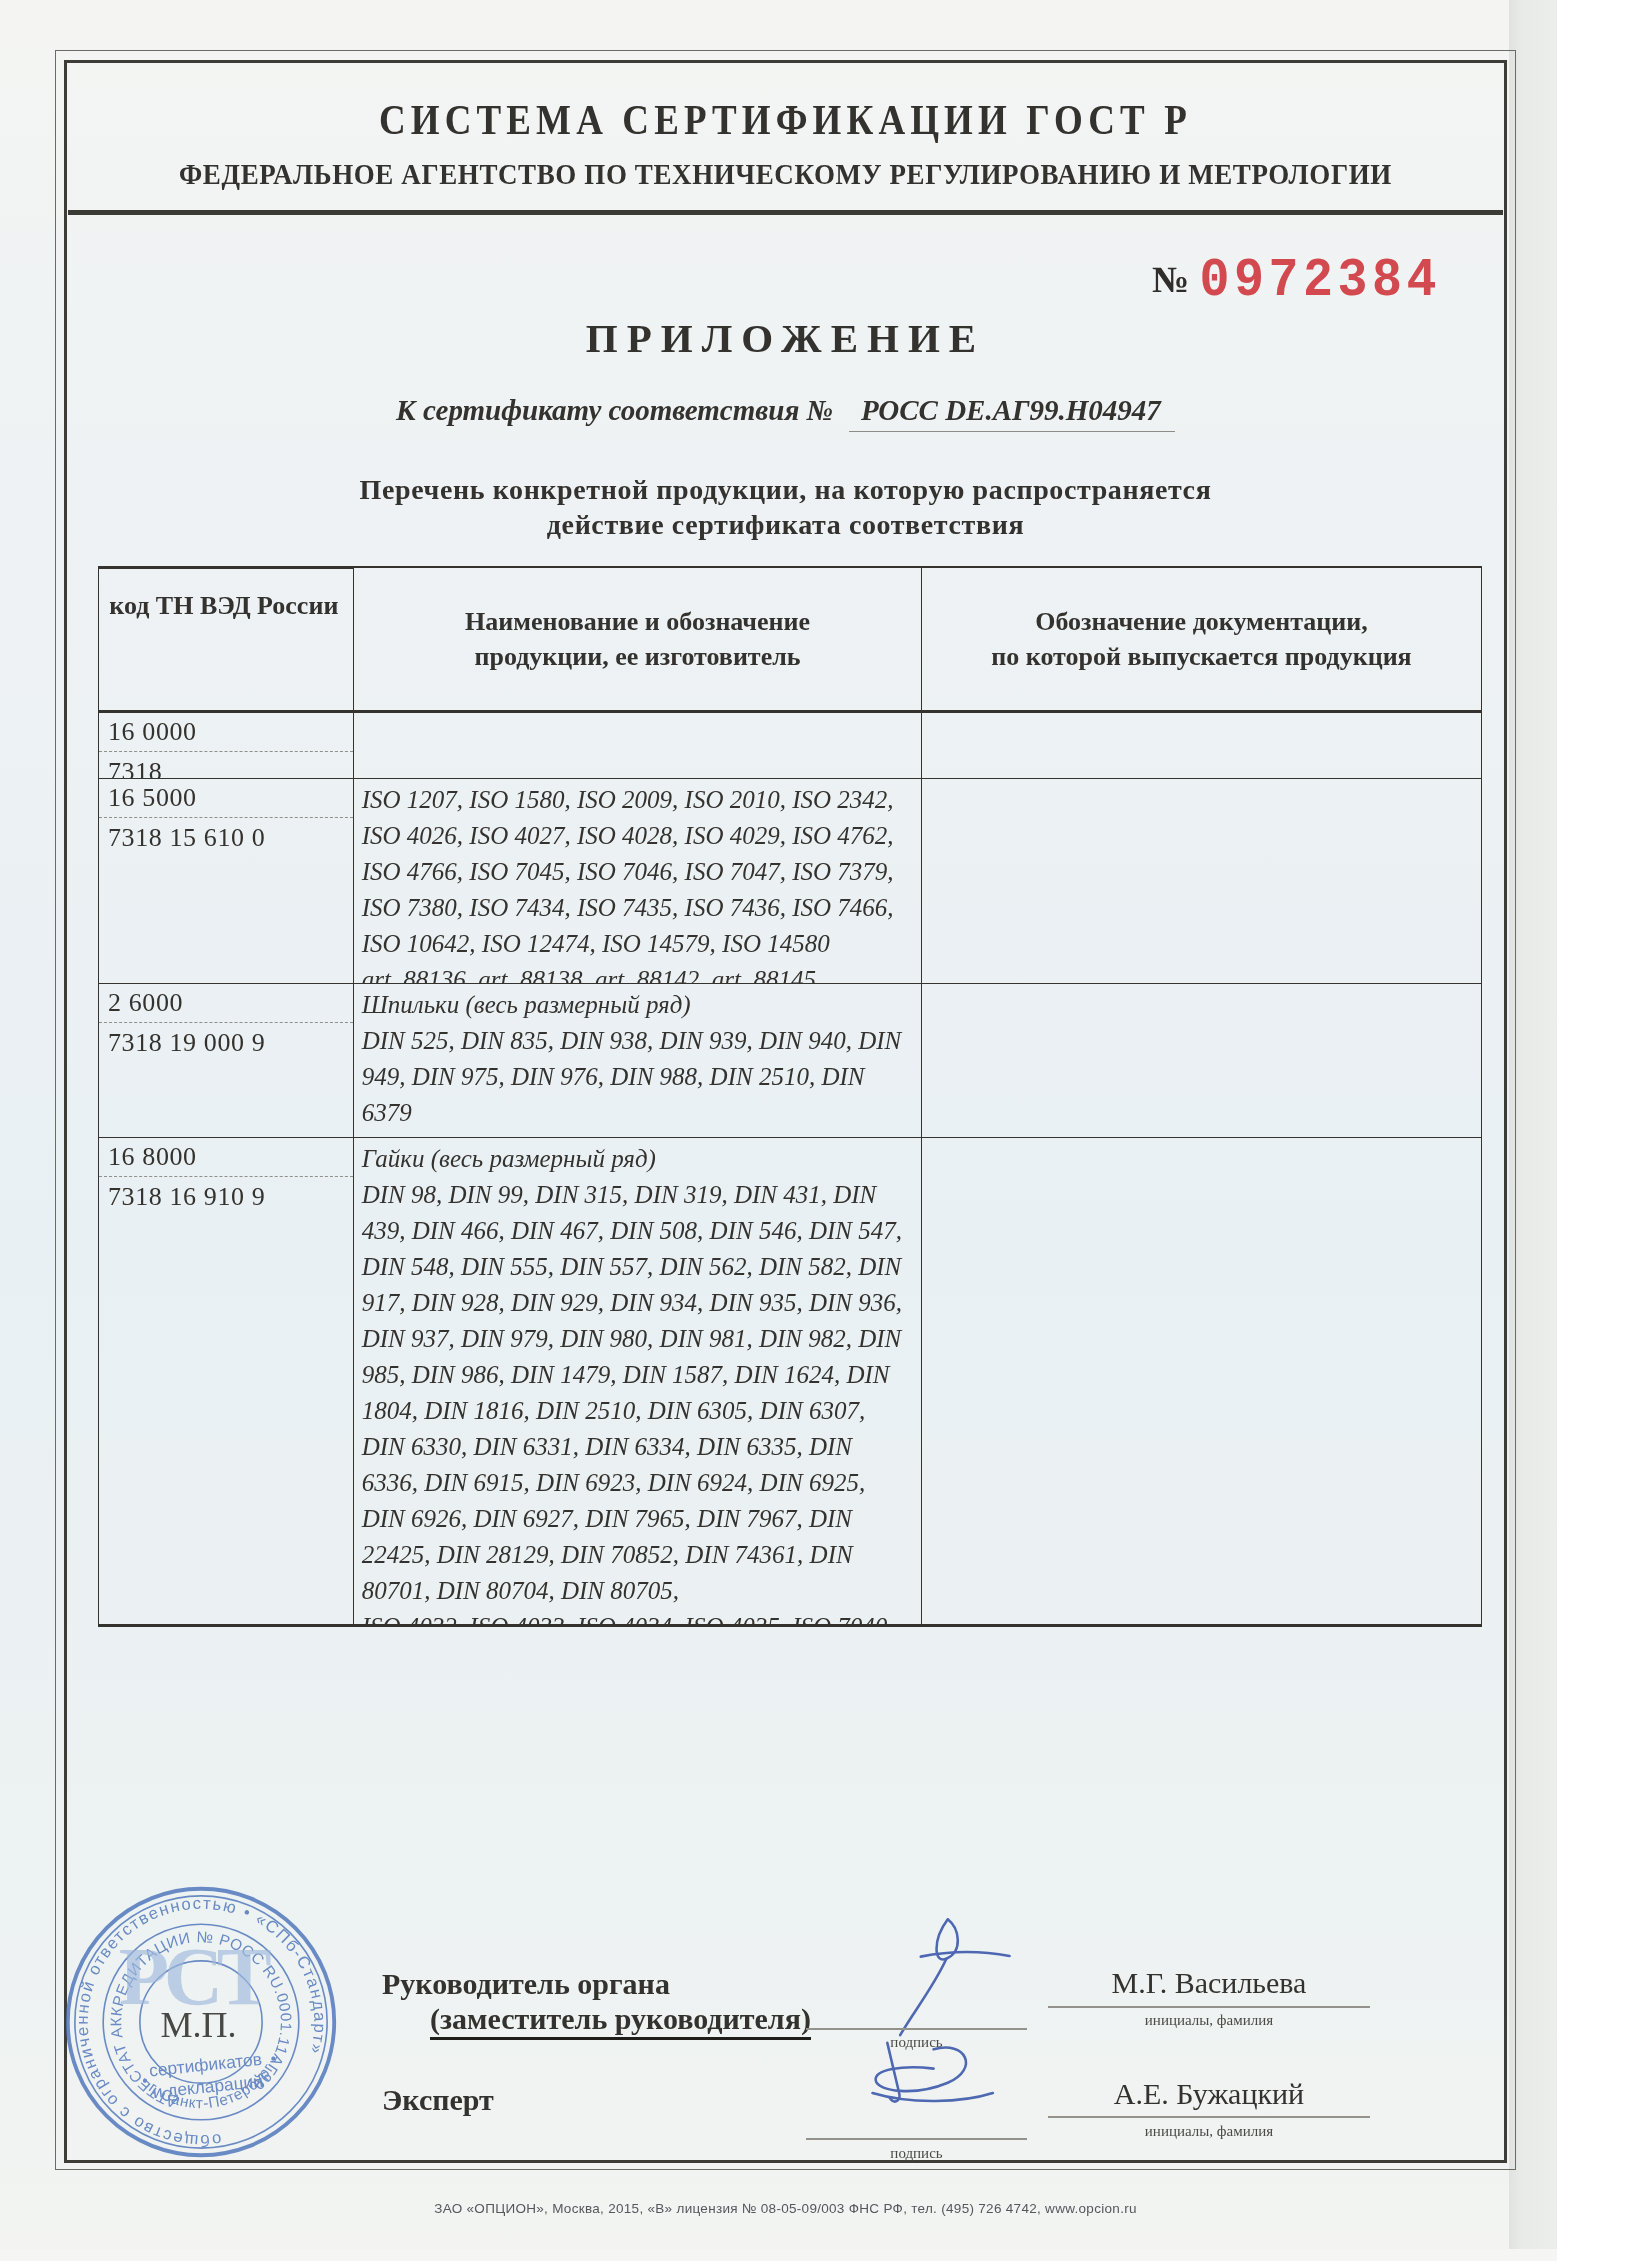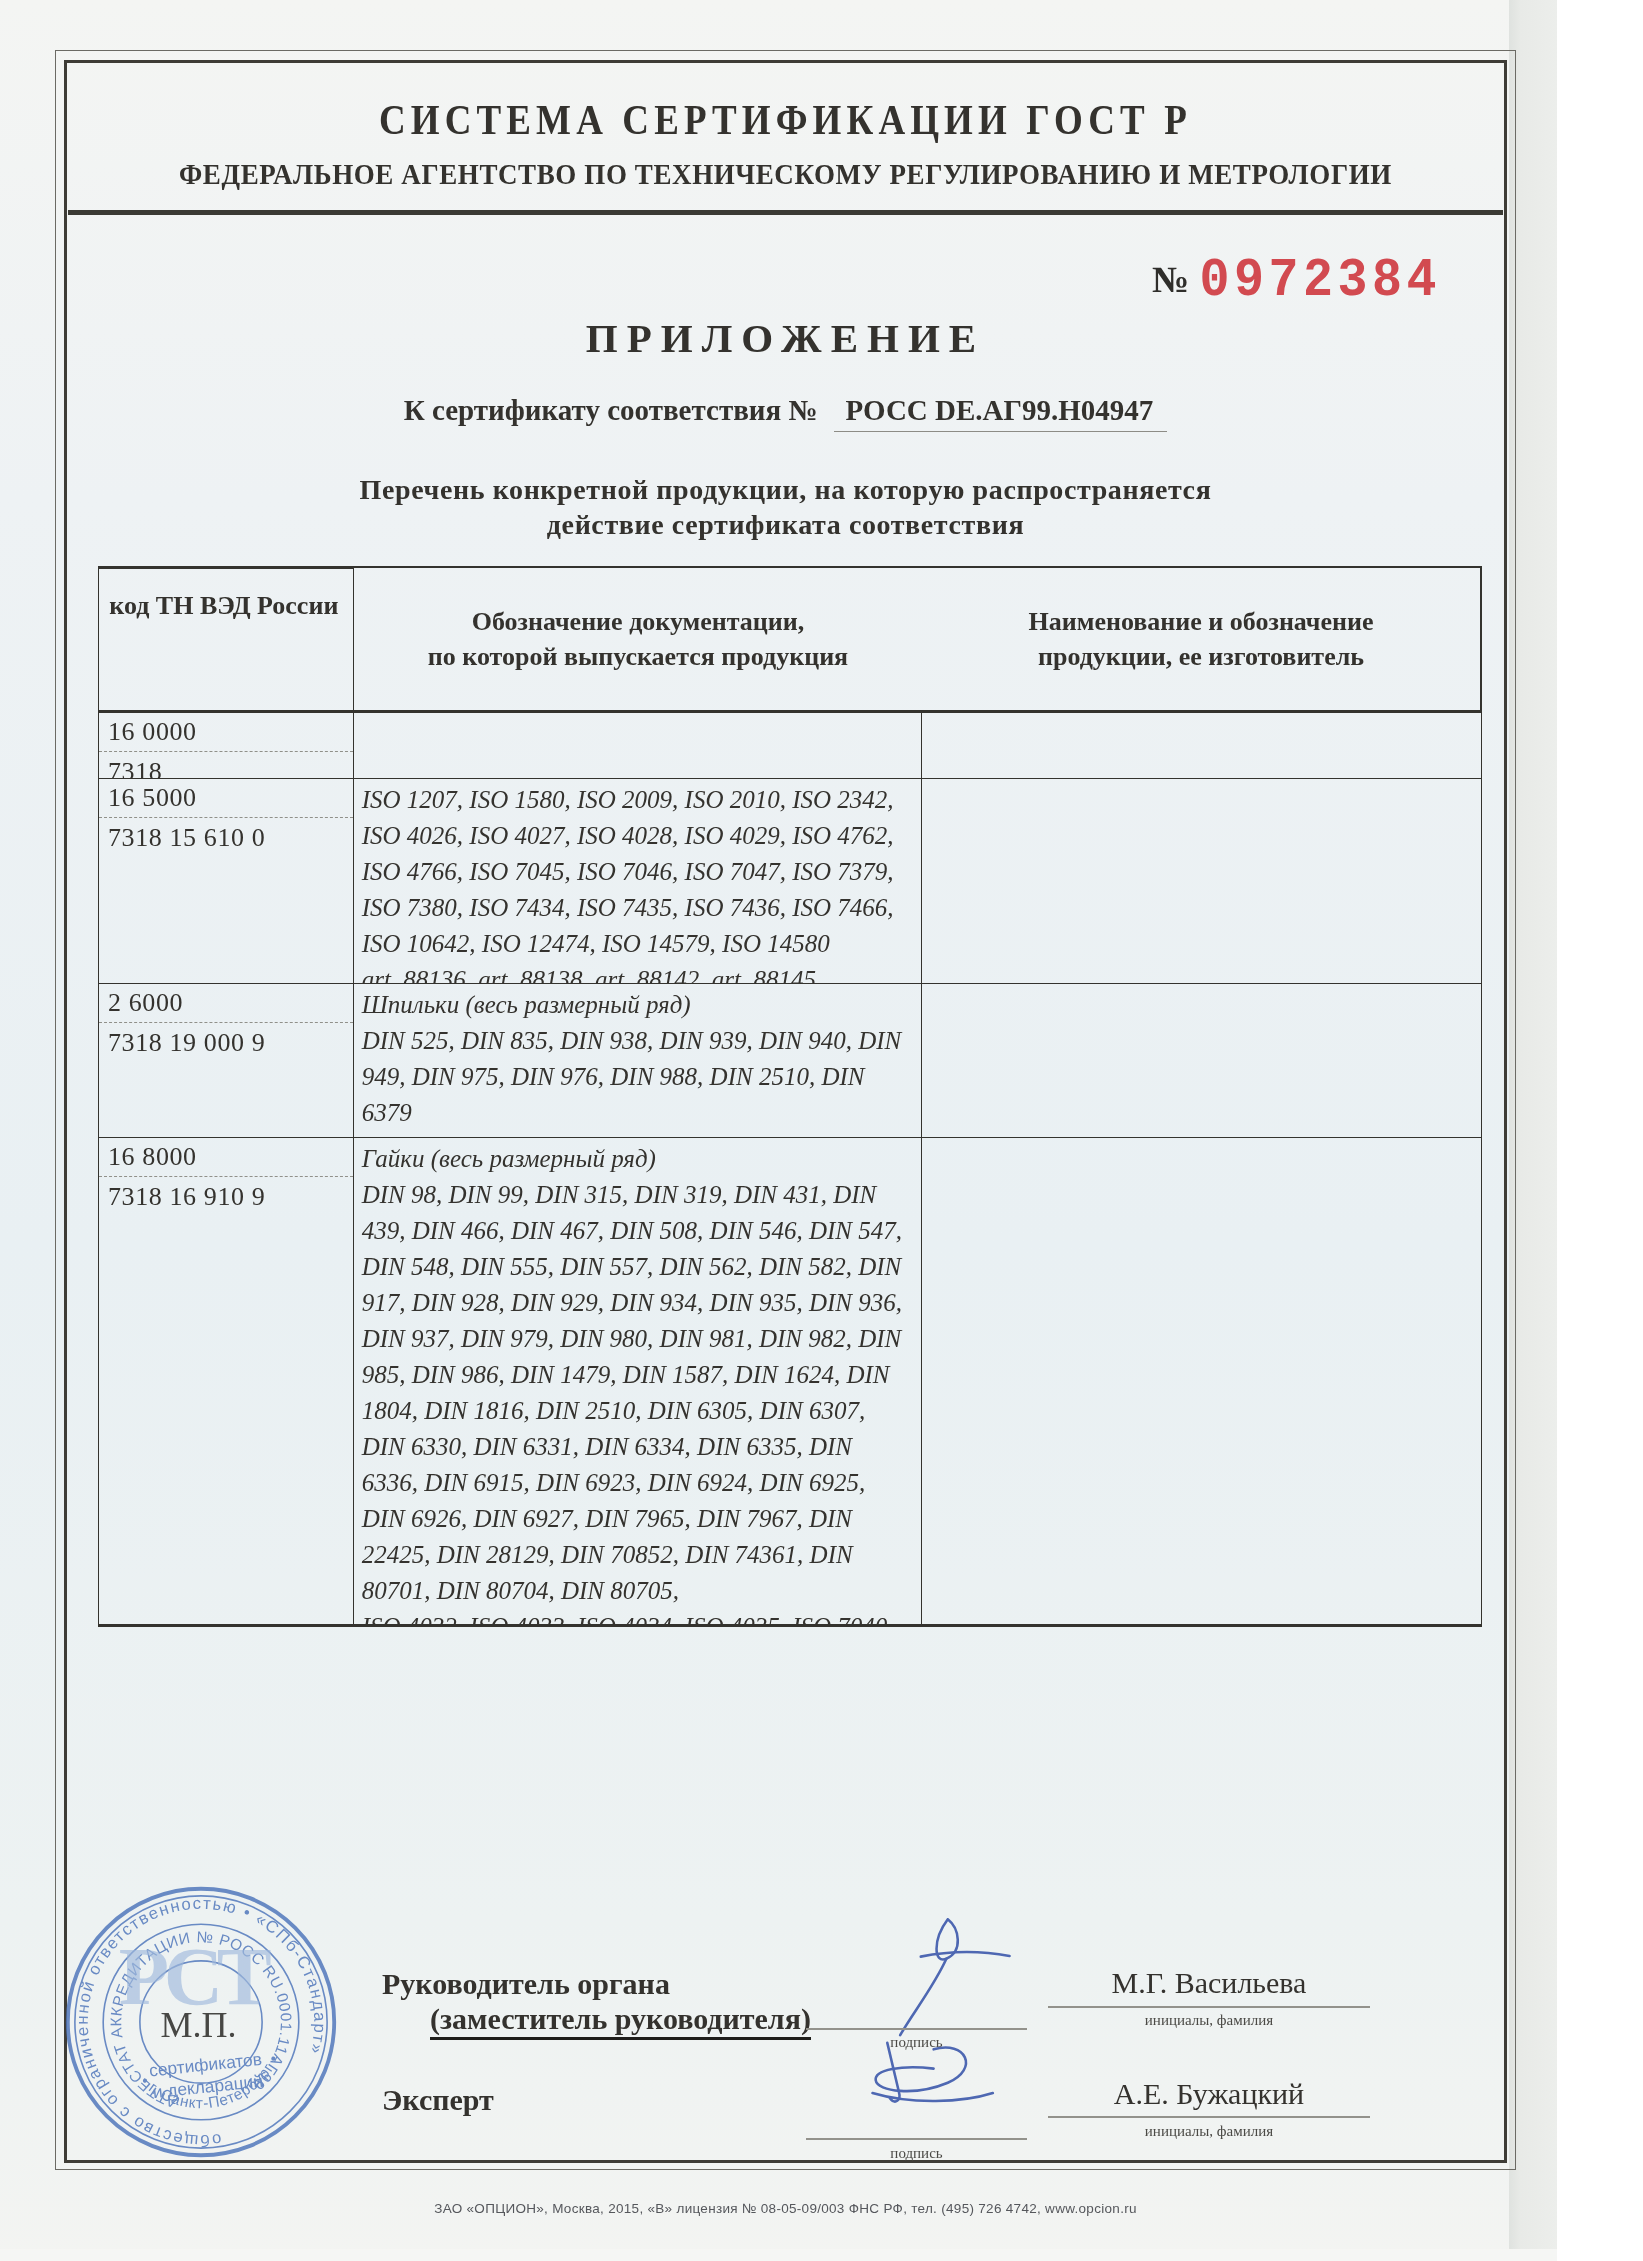--- a/index.html
+++ b/index.html
@@ -29,21 +29,21 @@
     border:3.2px solid #3e3c36;}
   .centered{position:absolute;left:68px;width:1435px;text-align:center;}
   .h1{top:98px;font-size:37px;font-weight:bold;letter-spacing:5.1px;transform:scaleY(1.12);}
   .h2{top:159px;font-size:27px;font-weight:bold;letter-spacing:0.6px;transform:scaleY(1.08);}
   .header-rule{position:absolute;left:68px;top:210px;width:1435px;height:4.5px;background:#3b3a34;}
   .serial{position:absolute;left:1152px;top:252px;display:flex;align-items:flex-start;gap:10.3px;}
   .serial-no{font-size:37px;font-weight:bold;color:#2f2e2b;padding-top:6.4px;}
   .serial-digits{font-family:"Liberation Mono", monospace;font-size:50px;font-weight:bold;
     color:var(--red);letter-spacing:4.5px;transform:scaleY(1.06);}
   .doc-title{top:314px;font-size:41px;font-weight:bold;letter-spacing:9px;}
-  .cert-line{top:394px;font-size:29px;font-weight:bold;}
+  .cert-line{top:394px;font-size:29px;font-weight:bold;font-style:italic;}
   .cert-num{display:inline-block;border-bottom:1.9px solid #8d8c86;padding:0 14px 3.9px 11.6px;margin-left:9px;}
   .sub1{top:474px;font-size:28px;font-weight:bold;letter-spacing:0.6px;}
   .sub2{top:509px;font-size:28px;font-weight:bold;letter-spacing:0.6px;}
   .preline{white-space:pre-line;}
 
   .doc-table{
     position:absolute;left:98px;top:566px;width:1384px;
     display:grid;
     grid-template-columns:255px 568px 1fr;
     grid-template-rows:145px 66px 205px 154px 486px;
@@ -102,24 +102,24 @@
 
   <div class="centered sub2">действие сертификата соответствия</div>
   <div class="centered sub1">Перечень конкретной продукции,  на которую распространяется</div>
 
   <div class="doc-table">
 
     <div class="cell head">
       <div class="c1h-div"></div>
       <div class="c1h-bot">код ТН ВЭД России</div>
     </div>
+    <div class="cell head head-mid preline">Наименование и обозначение
+продукции, ее изготовитель</div>
     <div class="cell head head-mid preline last-col">Обозначение документации,
 по которой выпускается продукция</div>
-    <div class="cell head head-mid preline">Наименование и обозначение
-продукции, ее изготовитель</div>
 
     <div class="cell">
       <div class="code1">16 0000</div>
       <div class="code-dash"></div>
       <div class="code2">7318</div>
     </div>
     <div class="cell name-cell preline"></div>
     <div class="cell last-col"></div>
 
     <div class="cell">

